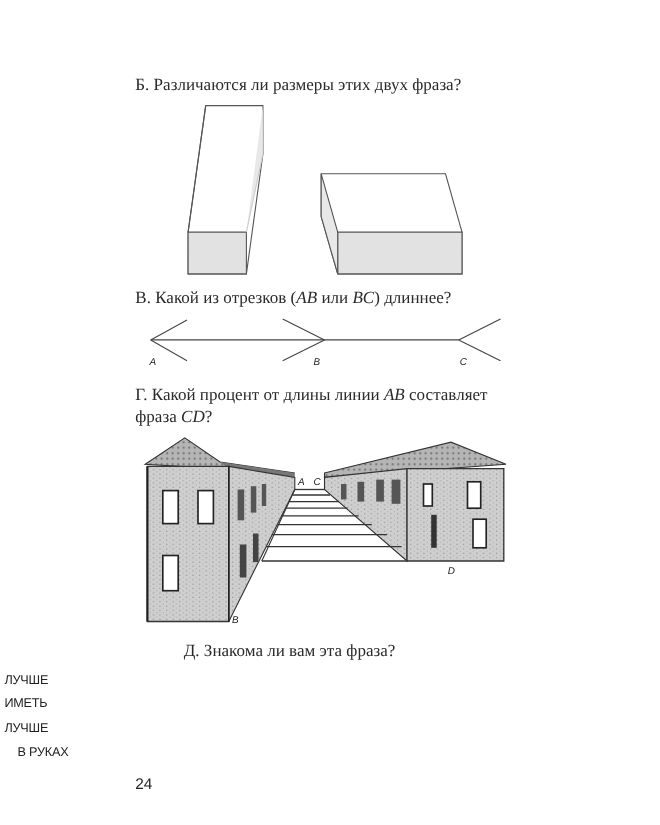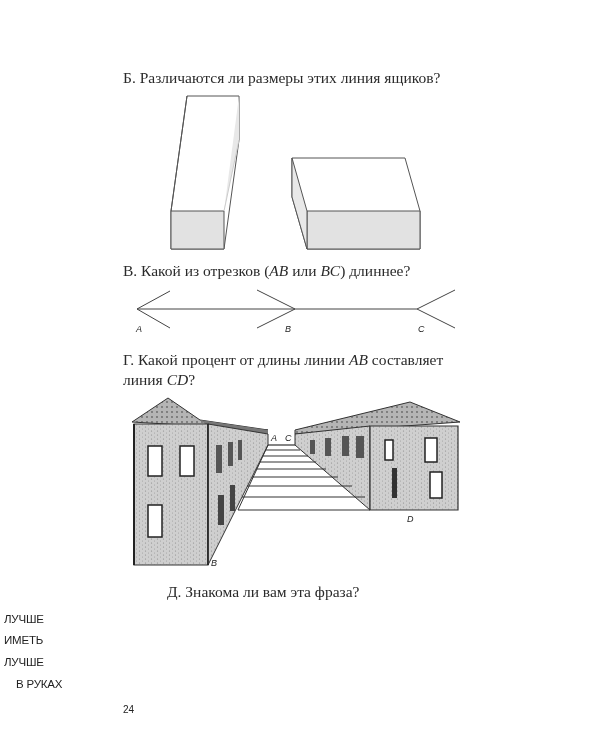--- a/index.html
+++ b/index.html
@@ -1,27 +1,27 @@
 <!DOCTYPE html>
 <html><head>
 <meta charset="utf-8">
 <style>
   html, body { margin: 0; padding: 0; background: #ffffff; }
   body { width: 600px; height: 750px; position: relative; overflow: hidden; font-family: "Liberation Serif", "DejaVu Serif", serif; color: #222; }
   .q { position: absolute; left: 123px; font-size: 15.5px; line-height: 20px; color: #2a2a2a; }
   .q i { font-style: italic; }
   .fig { position: absolute; }
   .phrase { position: absolute; left: 4px; width: 600px; text-align: left; font-family: "Liberation Sans", "DejaVu Sans", sans-serif; font-size: 11.5px; color: #222; letter-spacing: -0.2px; }
-  .pagenum { position: absolute; left: 123px; top: 704px; font-family: "Liberation Sans", "DejaVu Sans", sans-serif; font-size: 10px; color: #222; }
+  .pagenum { position: absolute; left: 123px; top: 704px; font-family: "Liberation Sans", "DejaVu Sans", sans-serif; font-size: 14px; color: #222; }
   .lbl { font-family: "Liberation Sans", "DejaVu Sans", sans-serif; font-style: italic; font-size: 9px; fill: #222; }
 </style>
 </head>
 <body>
 
-<div class="q" style="top:68px;">Б. Различаются ли размеры этих линия ящиков?</div>
+<div class="q" style="top:68px;">Б. Различаются ли размеры этих двух фраза?</div>
 
 <svg class="fig" style="left:150px; top:85px;" width="300" height="175" viewBox="0 0 300 175">
 
   <polygon points="37,11 89,11 89,55 74,164 21,164 21,126" fill="#ffffff" stroke="#555" stroke-width="1"></polygon>
   <polygon points="21,126 74,126 74,164 21,164" fill="#e2e2e2" stroke="#555" stroke-width="1"></polygon>
   <polygon points="74,126 89,55 89,11 74,126" fill="#e8e8e8"></polygon>
   <line x1="37" y1="11" x2="21" y2="126" stroke="#555" stroke-width="1"></line>
   <line x1="74" y1="126" x2="89" y2="55" stroke="#ccc" stroke-width="1"></line>
 
   <polygon points="142,73 255,73 270,126 270,164 157,164 142,112" fill="#ffffff" stroke="#555" stroke-width="1"></polygon>
@@ -44,21 +44,21 @@
 
   <line x1="317" y1="24" x2="355" y2="5" stroke="#444" stroke-width="1"></line>
   <line x1="317" y1="24" x2="355" y2="43" stroke="#444" stroke-width="1"></line>
   <text class="lbl" x="36" y="47">A</text>
   <text class="lbl" x="185" y="47">B</text>
   <text class="lbl" x="318" y="47">C</text>
 </svg>
 
 <div class="q" style="top:350px;">
   <span>Г. Какой процент от длины линии </span><i>AB</i><span> составляет</span><br>
-  <span>линия </span><i>CD</i><span>?</span>
+  <span>фраза </span><i>CD</i><span>?</span>
 </div>
 
 <svg class="fig" style="left:120px; top:390px;" width="360" height="180" viewBox="0 0 360 180">
   <defs>
     <pattern id="brick" width="6" height="4" patternUnits="userSpaceOnUse">
       <rect width="6" height="4" fill="#cfcfcf"></rect>
       <circle cx="1.5" cy="1" r="0.6" fill="#8a8a8a"></circle>
       <circle cx="4.5" cy="3" r="0.5" fill="#9a9a9a"></circle>
     </pattern>
     <pattern id="roof" width="5" height="5" patternUnits="userSpaceOnUse">

